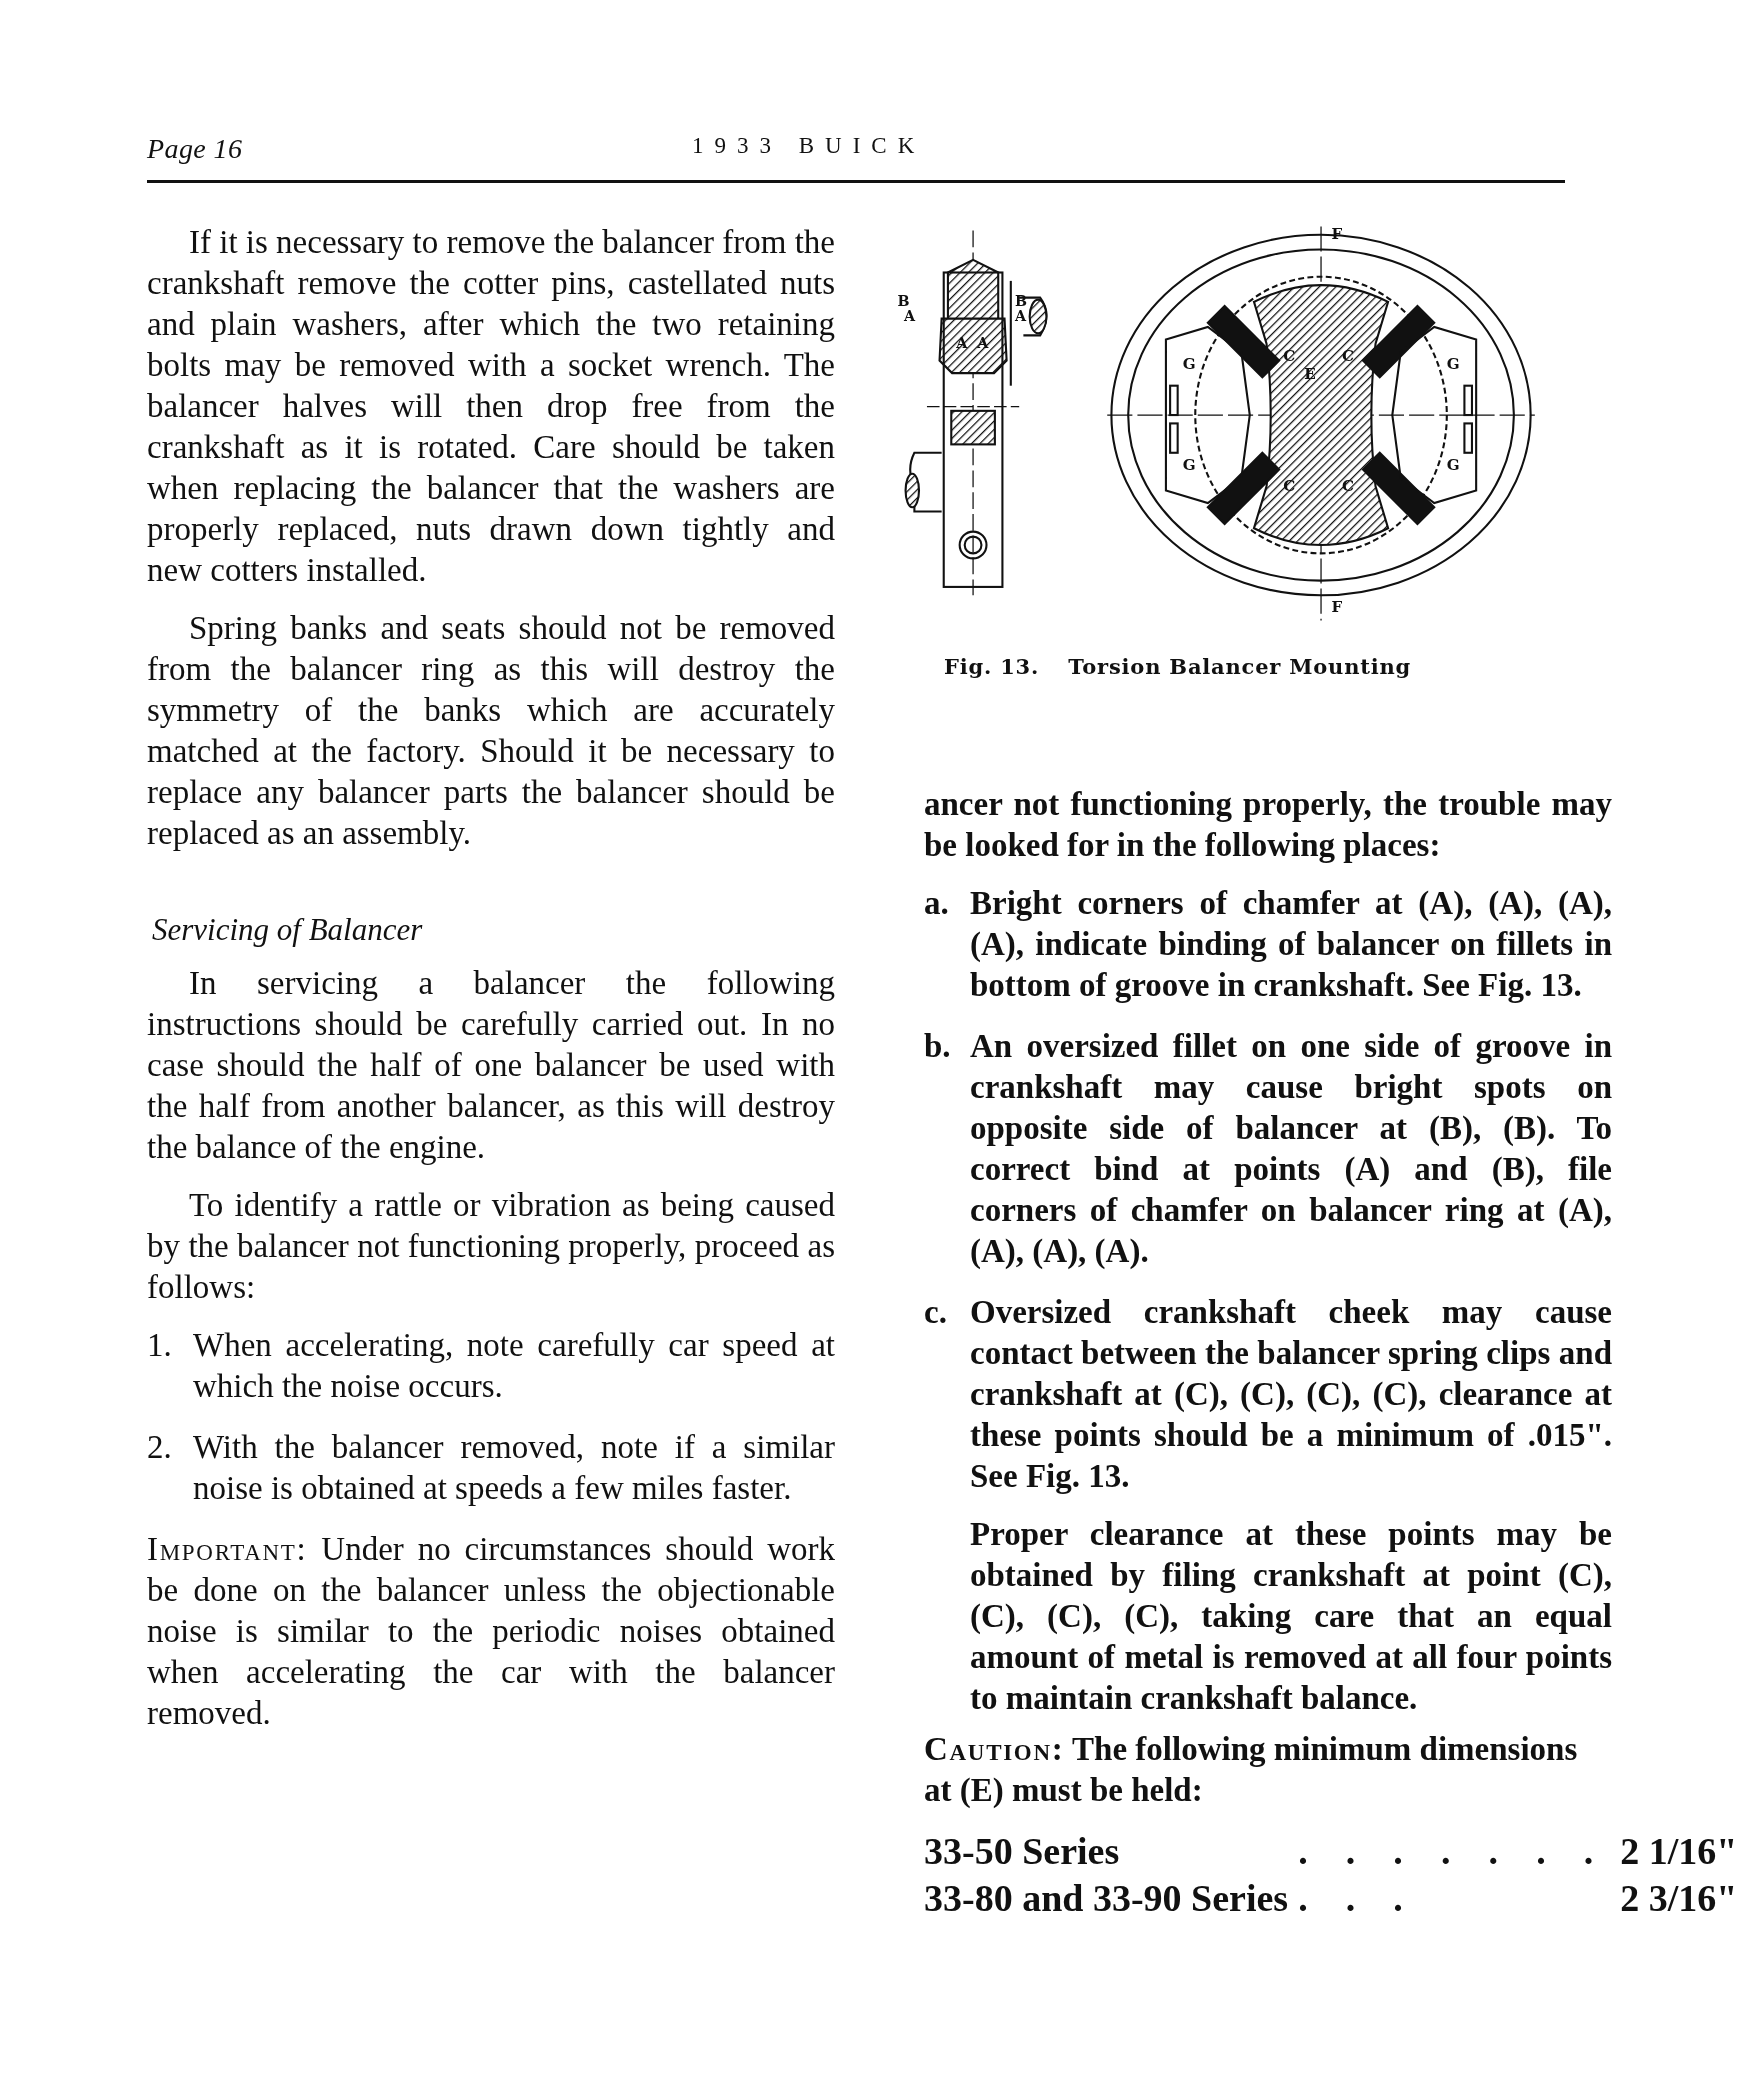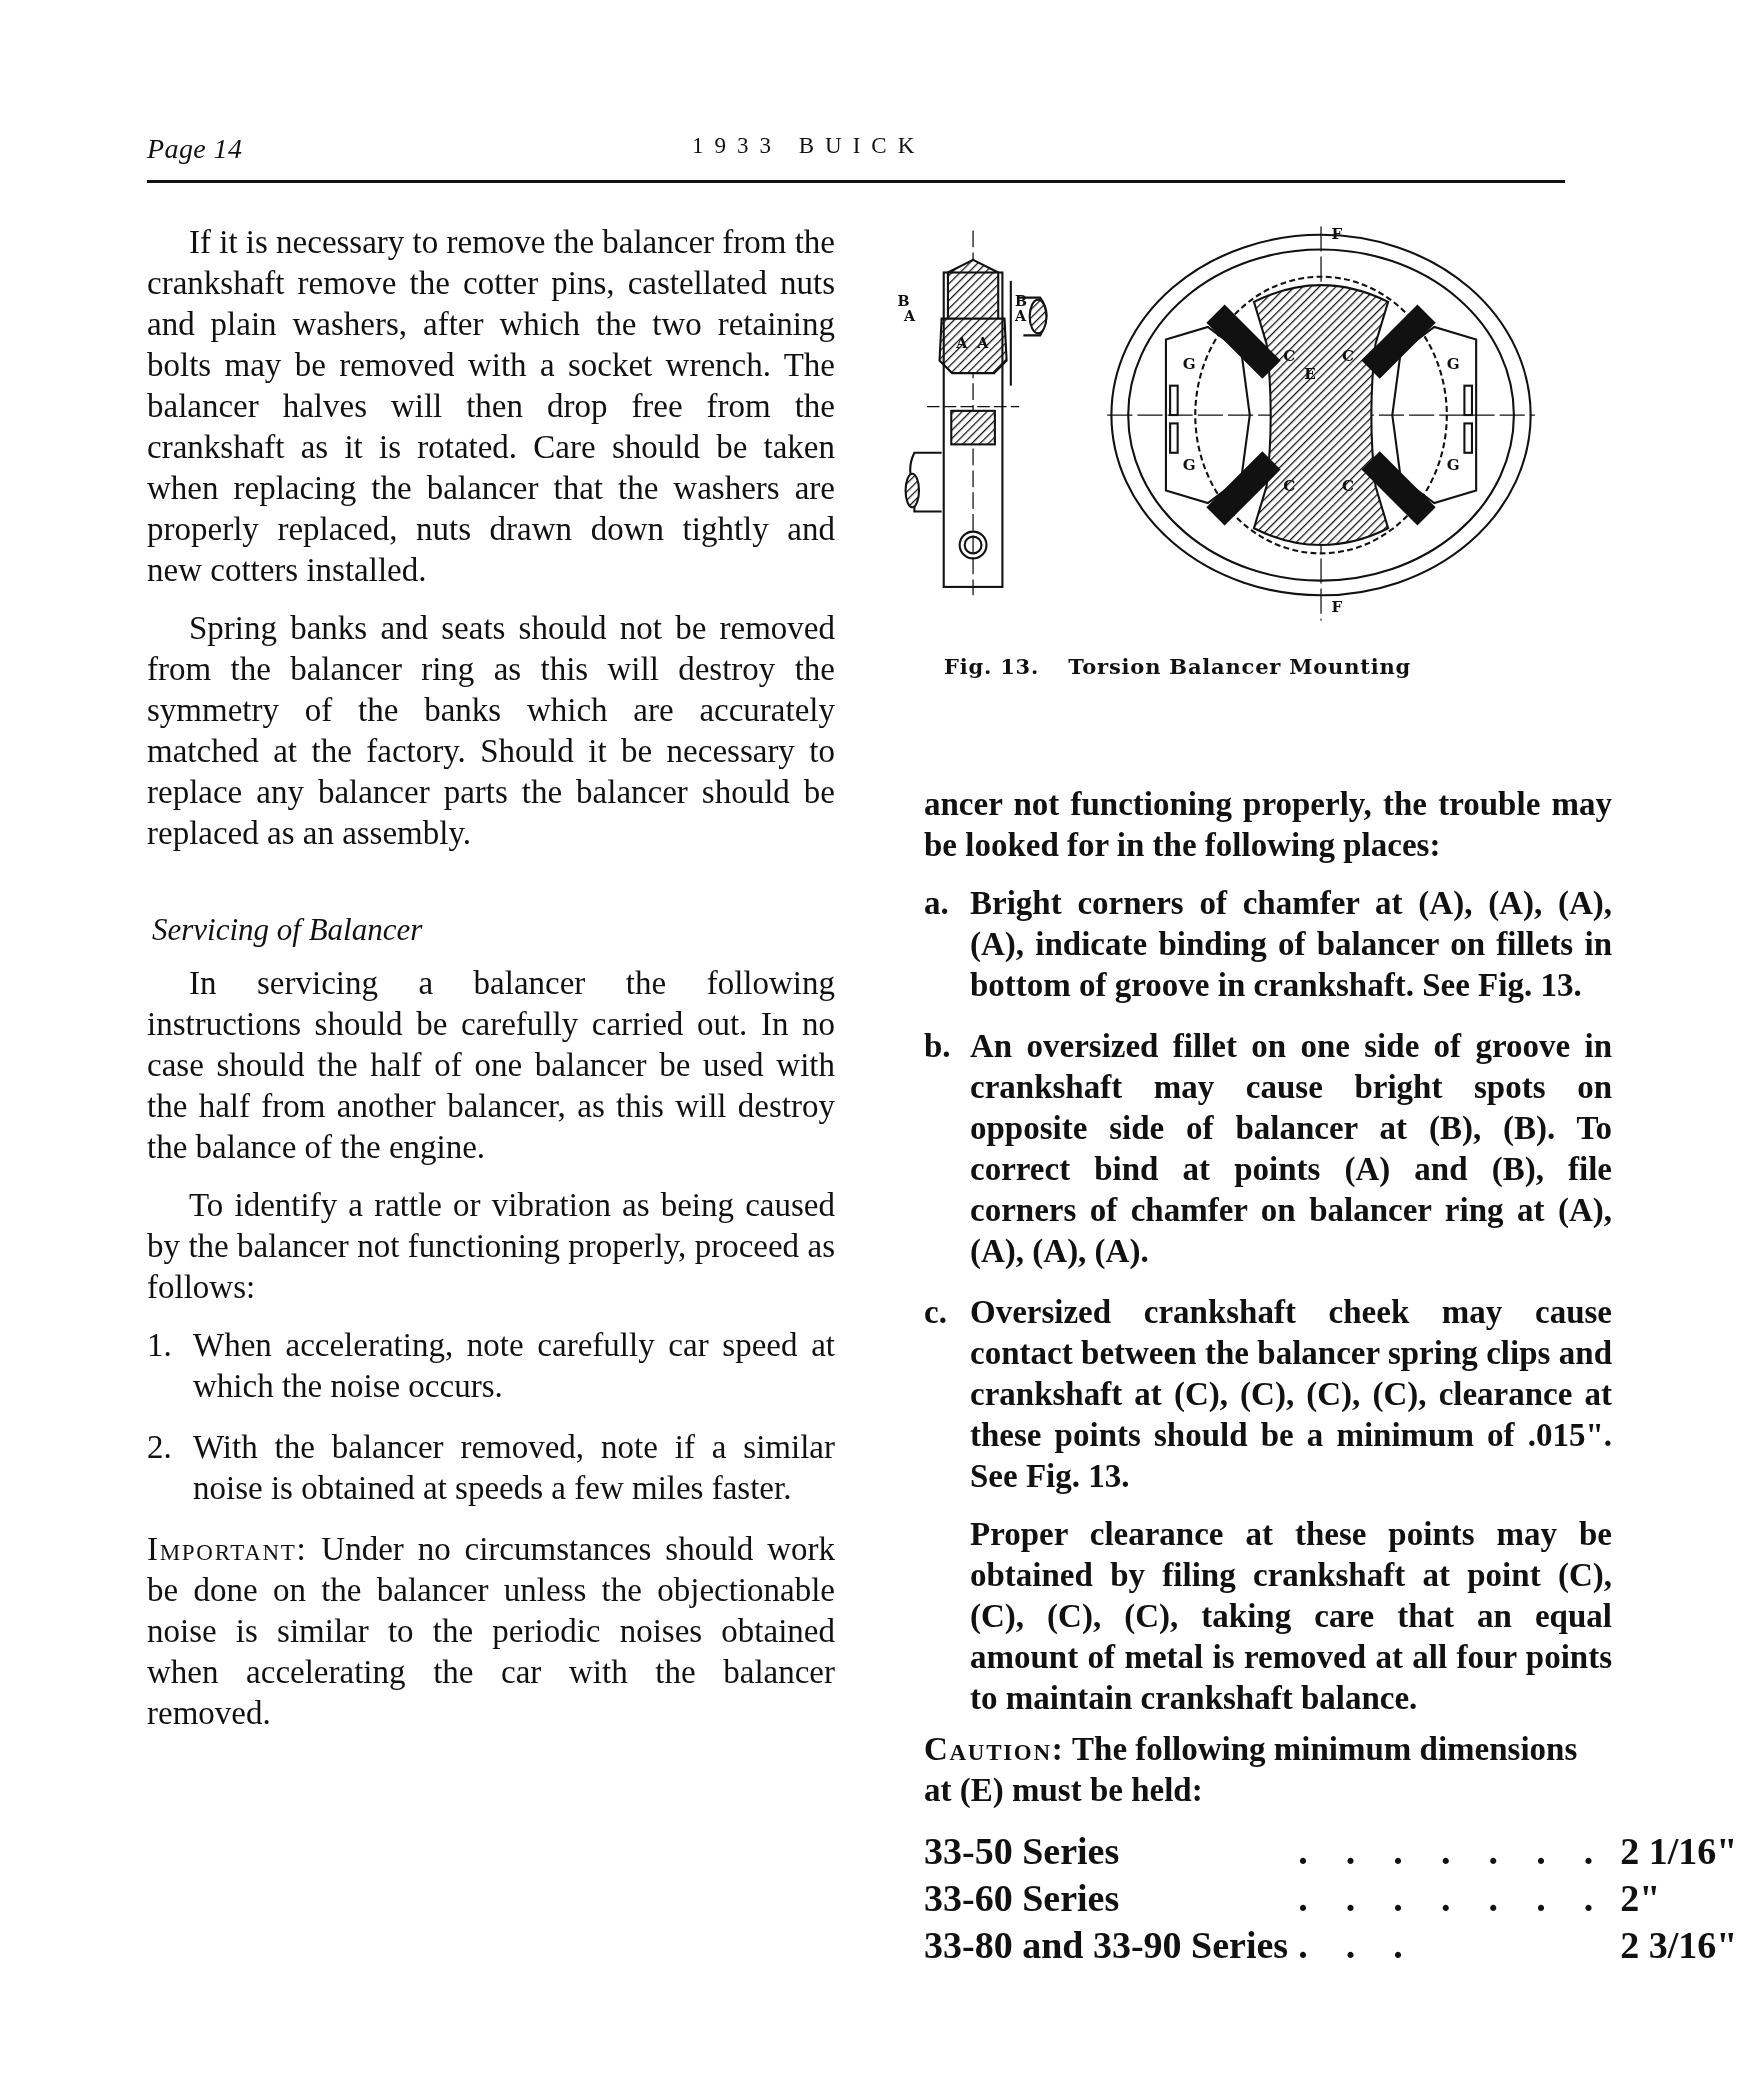--- a/index.html
+++ b/index.html
@@ -35,21 +35,21 @@
 
   .figure { position: absolute; left: 889px; top: 218px; width: 688px; height: 487px; }
   .figure svg { position: absolute; left: 0; top: 0; }
   .fig-caption { position: absolute; left: 944px; top: 654px; width: 587px; font-family: "DejaVu Serif", serif; font-weight: bold; font-size: 21px; letter-spacing: 0.8px; }
   .fig-caption .num { margin-right: 21px; margin-top: 33px; }
 </style>
 </head>
 <body>
 
 <div class="header">
-  <span class="page-num">Page 14</span>
+  <span class="page-num">Page 16</span>
   <span class="running-title">1933 BUICK</span>
 </div>
 <div class="rule"></div>
 
 <div class="figure">
   <svg width="688" height="436" viewBox="0 0 1640 1040">
     <defs>
       <pattern id="hatch" width="14" height="14" patternUnits="userSpaceOnUse" patternTransform="rotate(45)">
         <rect width="14" height="14" fill="#fff"></rect>
         <line x1="0" y1="0" x2="0" y2="14" stroke="#111" stroke-width="6"></line>
@@ -163,25 +163,20 @@
     <span>The following minimum dimensions at (E) must be held:</span>
   </p>
   <table class="spec-table">
     <tbody>
         <tr>
       <td class="lbl">33-50 Series</td>
       <td class="dots">. . . . . . .</td>
       <td class="val">2 1/16"</td>
     </tr>
     <tr>
-      <td class="lbl">33-60 Series</td>
-      <td class="dots">. . . . . . .</td>
-      <td class="val">2"</td>
-    </tr>
-    <tr>
       <td class="lbl">33-80 and 33-90 Series</td>
       <td class="dots">. . .</td>
       <td class="val">2 3/16"</td>
     </tr>
   </tbody>
     </table>
 </div>
 
 
 </body></html>

